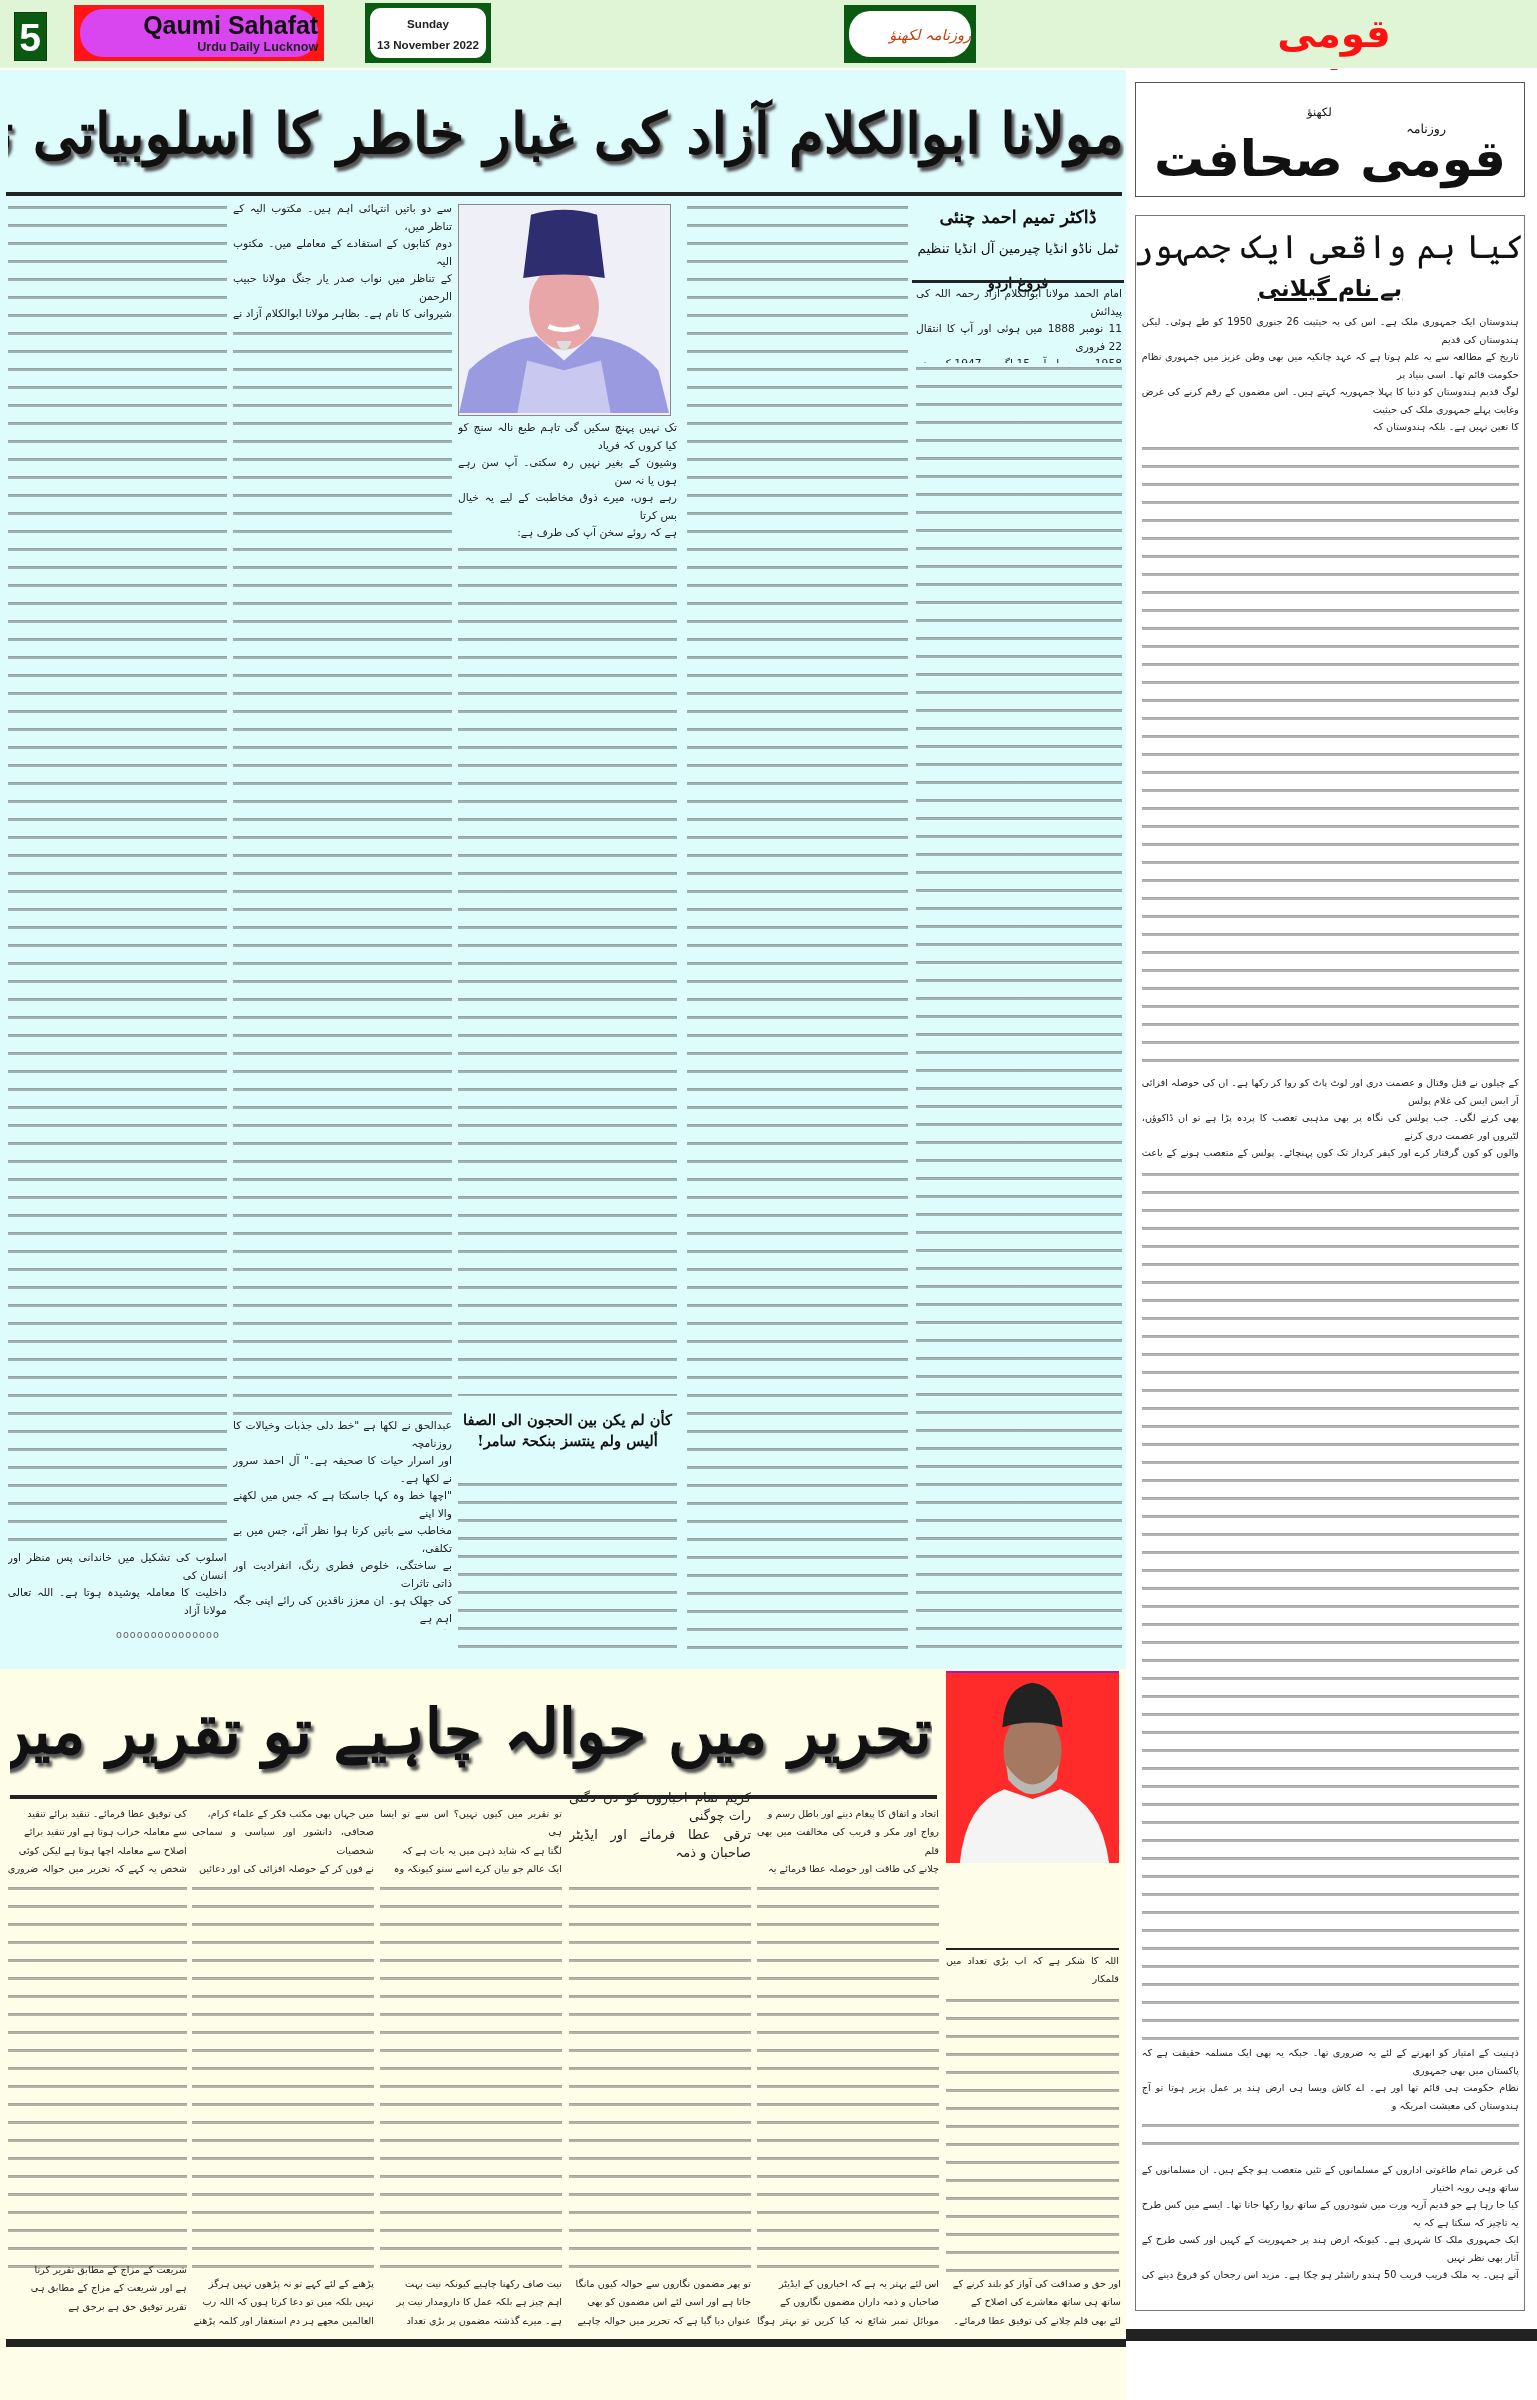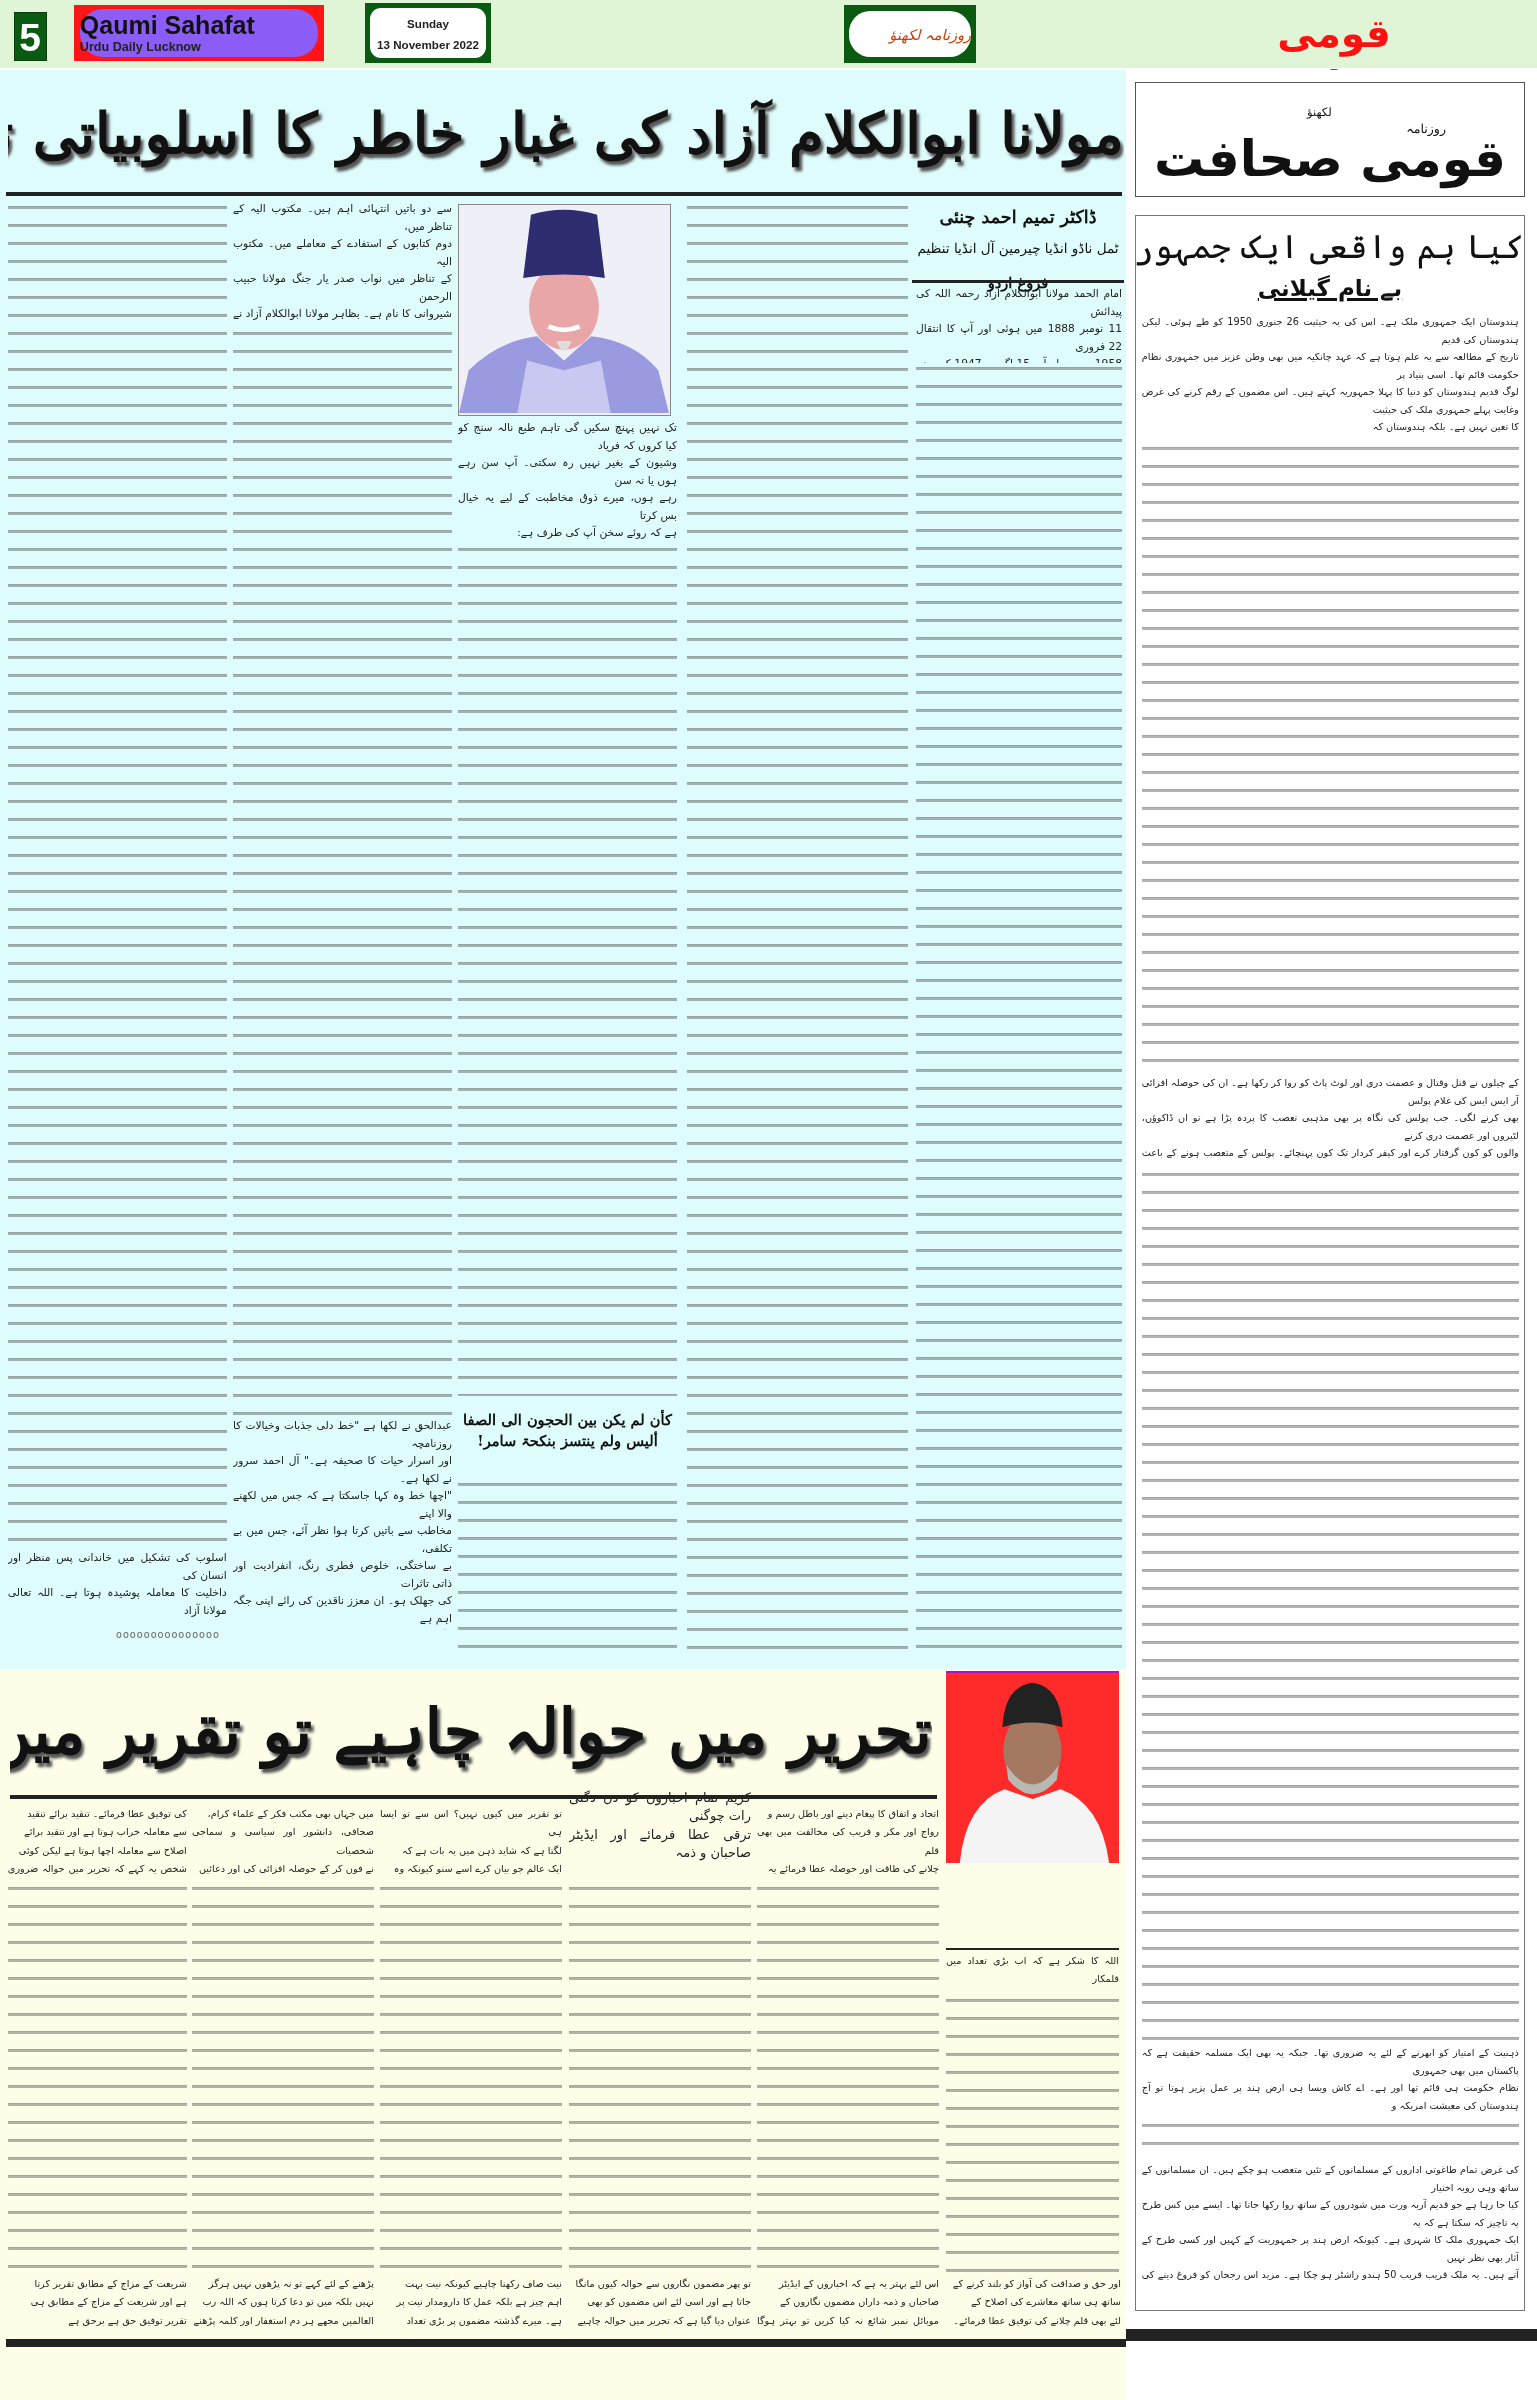--- a/index.html
+++ b/index.html
@@ -4,21 +4,21 @@
 <style>
 *{box-sizing:border-box;margin:0;padding:0}
 html,body{width:1537px;height:2401px;background:#ffffff;overflow:hidden}
 body{position:relative;font-family:"DejaVu Sans",sans-serif;color:#111}
 .abs{position:absolute}
 
 
 #masthead{left:0;top:0;width:1537px;height:68px;background:#e0f5d6}
 #page-num{left:13.6px;top:11.6px;width:33px;height:49px;background:#0b5a12;color:#fff;font:bold 39px/49px "Liberation Sans",sans-serif;text-align:center;border:1.9px solid #0a3f0d}
 #name-box{left:74px;top:4.9px;width:250px;height:56px;background:#ff1515;padding:3.9px 5.8px}
-#name-box .pill{width:100%;height:100%;background:#8b5cf6;border-radius:23px;text-align:left}
+#name-box .pill{width:100%;height:100%;background:#d946ef;border-radius:23px;text-align:right}
 #name-en{font:bold 25px/29px "Liberation Sans",sans-serif;color:#111;padding-top:1.9px;display:block}
 #name-sub{font:bold 12.6px/15.5px "Liberation Sans",sans-serif;color:#222;display:block}
 #date-box{left:365px;top:2.9px;width:126px;height:60px;background:#0b5a12;padding:4.9px 4.9px}
 #date-box .pill{width:100%;height:100%;background:#fff;border-radius:11px;text-align:center;padding-top:4.9px}
 #date-day,#date-full{display:block;font:bold 11.6px/21.3px "Liberation Sans",sans-serif;color:#222}
 #urdu-box{left:844px;top:4.9px;width:132px;height:58px;background:#0b5a12;padding:5.8px 4.9px}
 #urdu-box .pill{width:100%;height:100%;background:#fff;border-radius:21.3px;font:italic 14.6px/47px "DejaVu Serif",serif;color:#c2410c;direction:rtl}
 #urdu-logo{left:1203px;top:7.8px;width:262px;height:52px;color:#ff1111;font:bold 39px/52px "DejaVu Sans",sans-serif;text-align:center;direction:rtl;letter-spacing:1px}
 
 
@@ -278,21 +278,21 @@
   <div class="col" style="left:380px;top:606px;width:182px;height:58px;font-size:9.7px;line-height:18.4px">
     <p>نیت صاف رکھنا چاہیے کیونکہ نیت بہت</p>
     <p>اہم چیز ہے بلکہ عمل کا دارومدار نیت پر</p>
     <p>ہے۔ میرے گذشتہ مضمون پر بڑی تعداد</p>
   </div>
   <div class="col" style="left:192px;top:606px;width:182px;height:58px;font-size:9.7px;line-height:18.4px">
     <p>پڑھنے کے لئے کہے تو نہ پڑھوں نہیں ہرگز</p>
     <p>نہیں بلکہ میں تو دعا کرتا ہوں کہ اللہ رب</p>
     <p>العالمین مجھے ہر دم استغفار اور کلمہ پڑھنے</p>
   </div>
-  <div class="col" style="left:7.8px;top:606px;width:179px;height:58px;font-size:9.7px;line-height:18.4px">
+  <div class="col" style="left:7.8px;top:592px;width:179px;height:58px;font-size:9.7px;line-height:18.4px">
     <p>شریعت کے مزاج کے مطابق تقریر کرتا</p>
     <p>ہے اور شریعت کے مزاج کے مطابق ہی</p>
     <p>تقریر توفیق حق ہے برحق ہے</p>
   </div>
 
   <div id="art2-bottom-rule" class="abs"></div>
 </div>
 
 
 </body></html>

